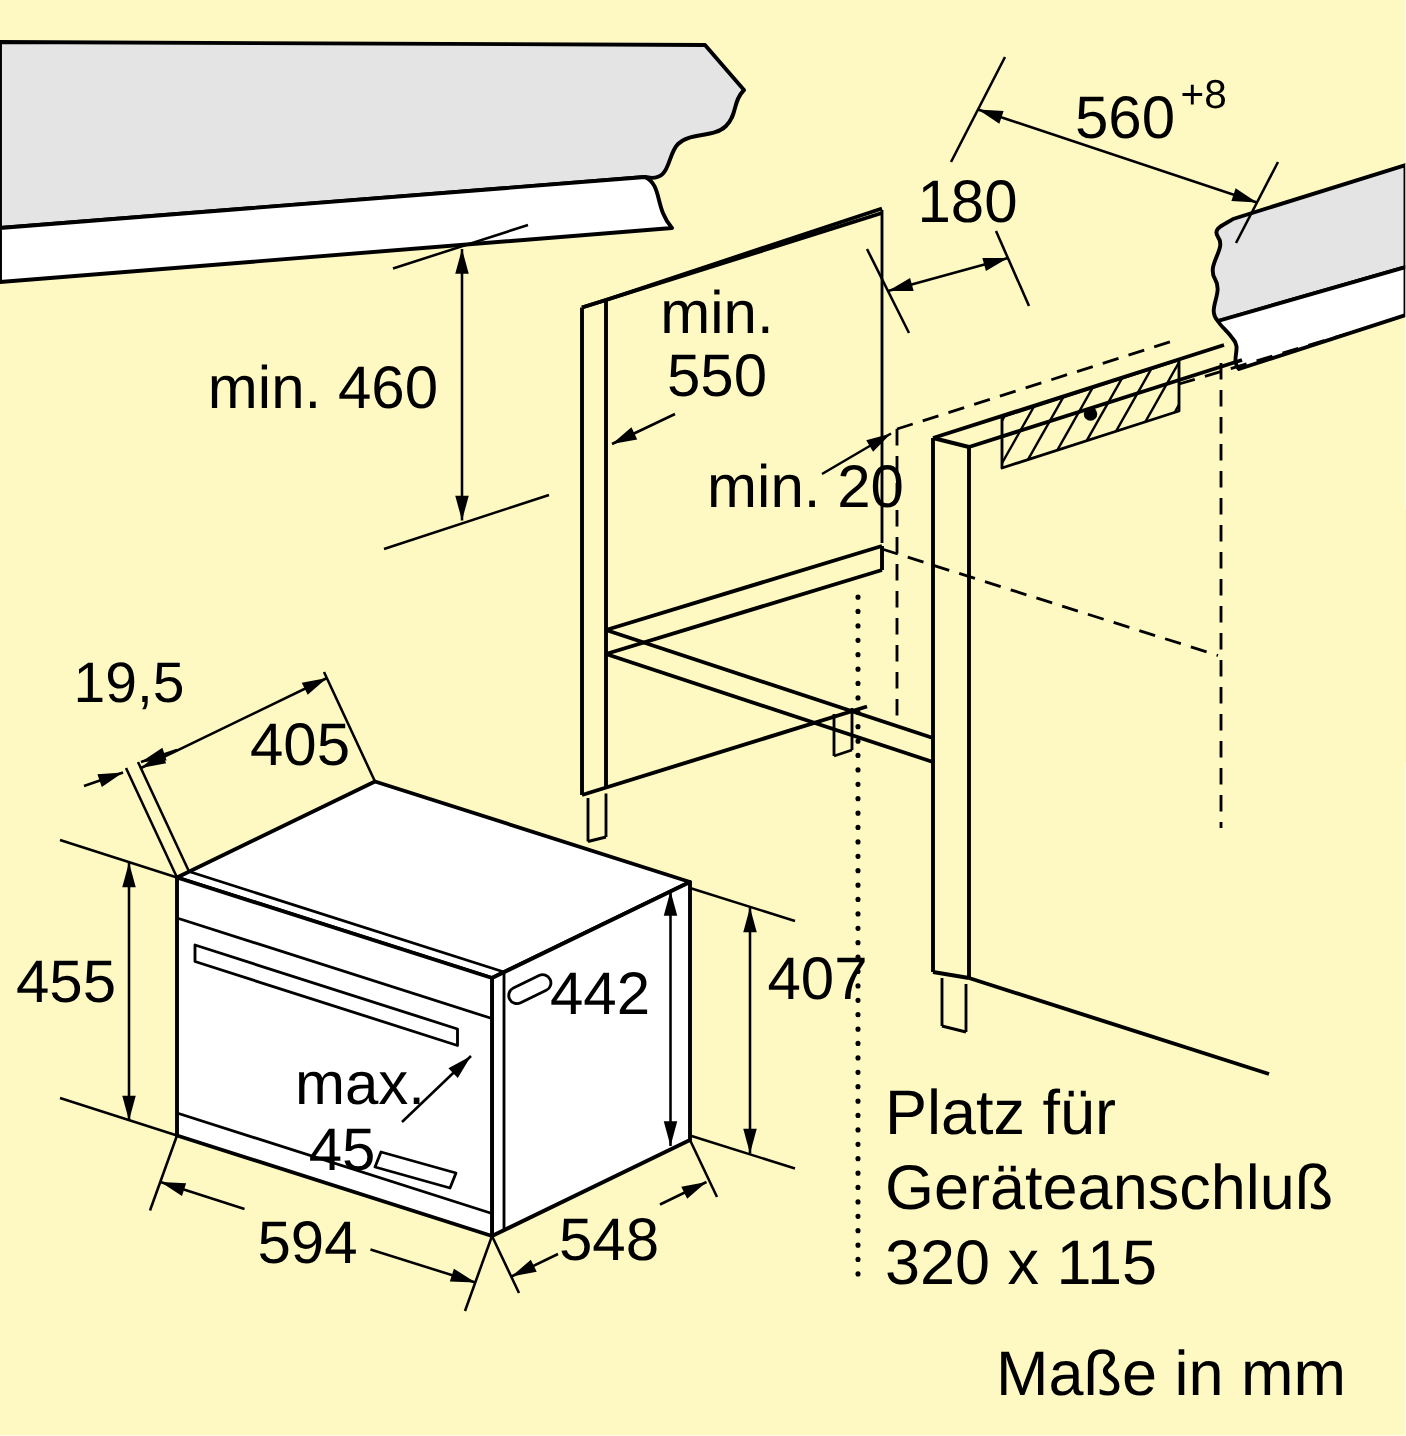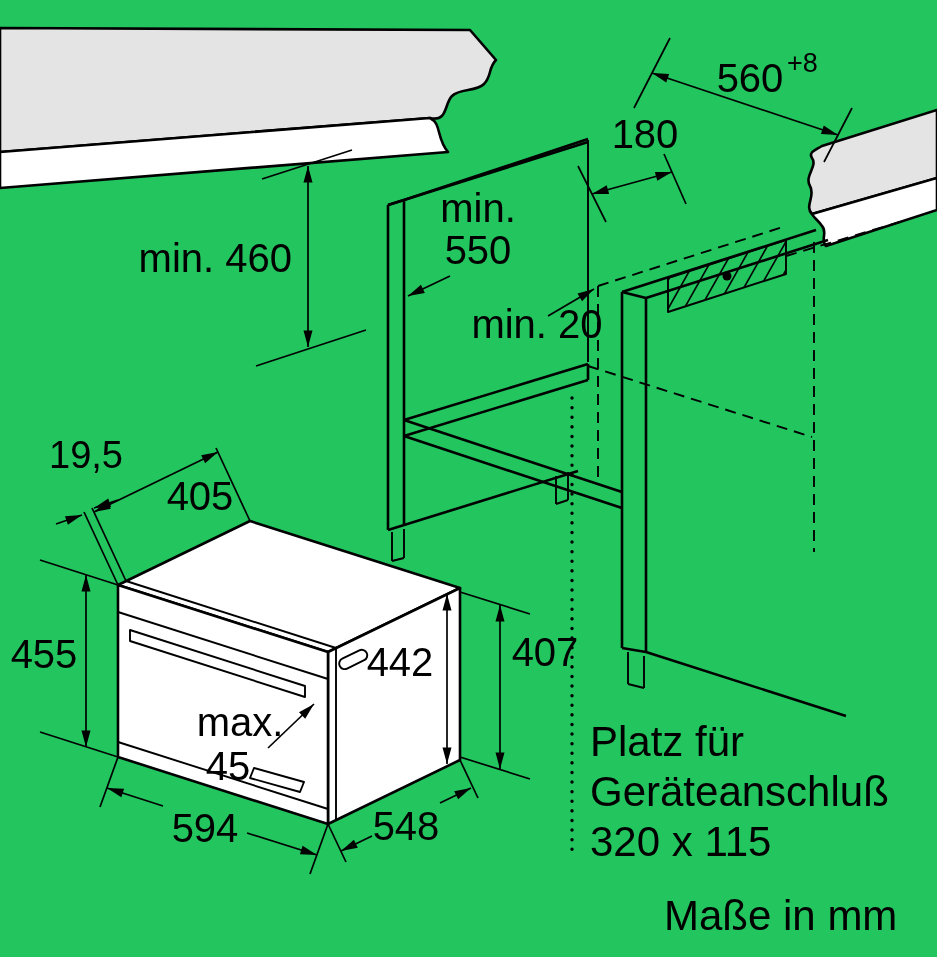--- a/index.html
+++ b/index.html
@@ -1,16 +1,16 @@
 <!DOCTYPE html>
 <html><head>
 <meta charset="utf-8">
 <style>
   html,body{margin:0;padding:0;background:#fff;}
-  .stage{position:relative;width:937px;height:957px;background:#22c55e;overflow:hidden;}
+  .stage{position:relative;width:937px;height:957px;background:#fef9c3;overflow:hidden;}
   svg{display:block;}
   svg text{font-family:"Liberation Sans","DejaVu Sans",sans-serif;fill:#000;}
   .t42{font-size:42px;}
   .t40{font-size:40px;}
   .t38{font-size:38px;}
   .t27{font-size:27px;}
   .face{fill:#fff;stroke:#000;stroke-width:2.6;stroke-linejoin:round;}
   .surf{stroke:#000;stroke-width:2.6;stroke-linejoin:round;}
   .ln{stroke:#000;stroke-width:2.6;fill:none;stroke-linejoin:round;}
   .ln2{stroke:#000;stroke-width:1.9;fill:none;stroke-linejoin:round;}

